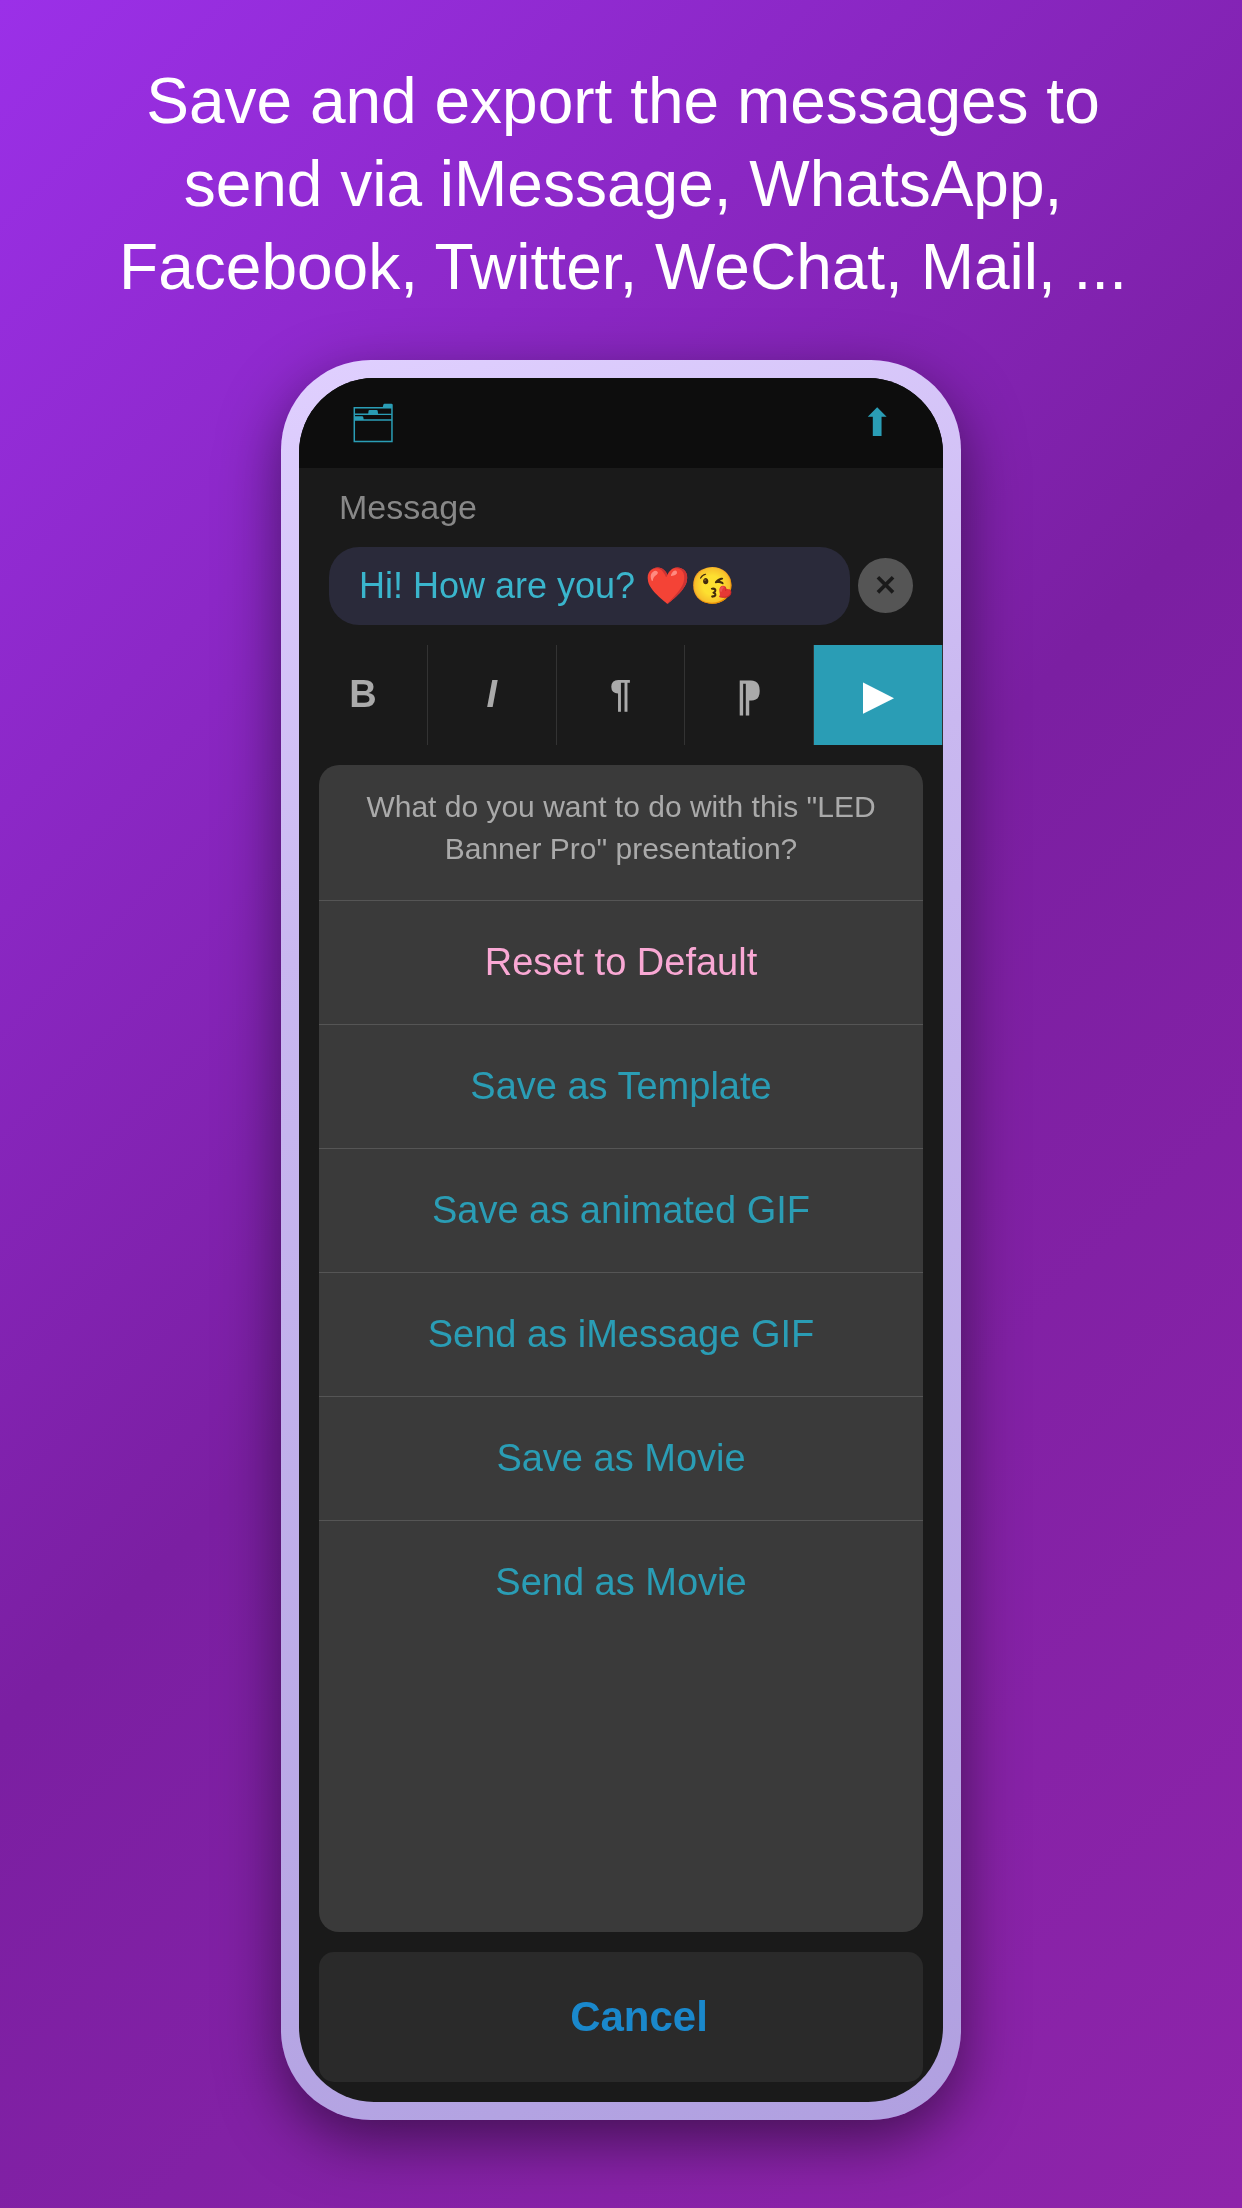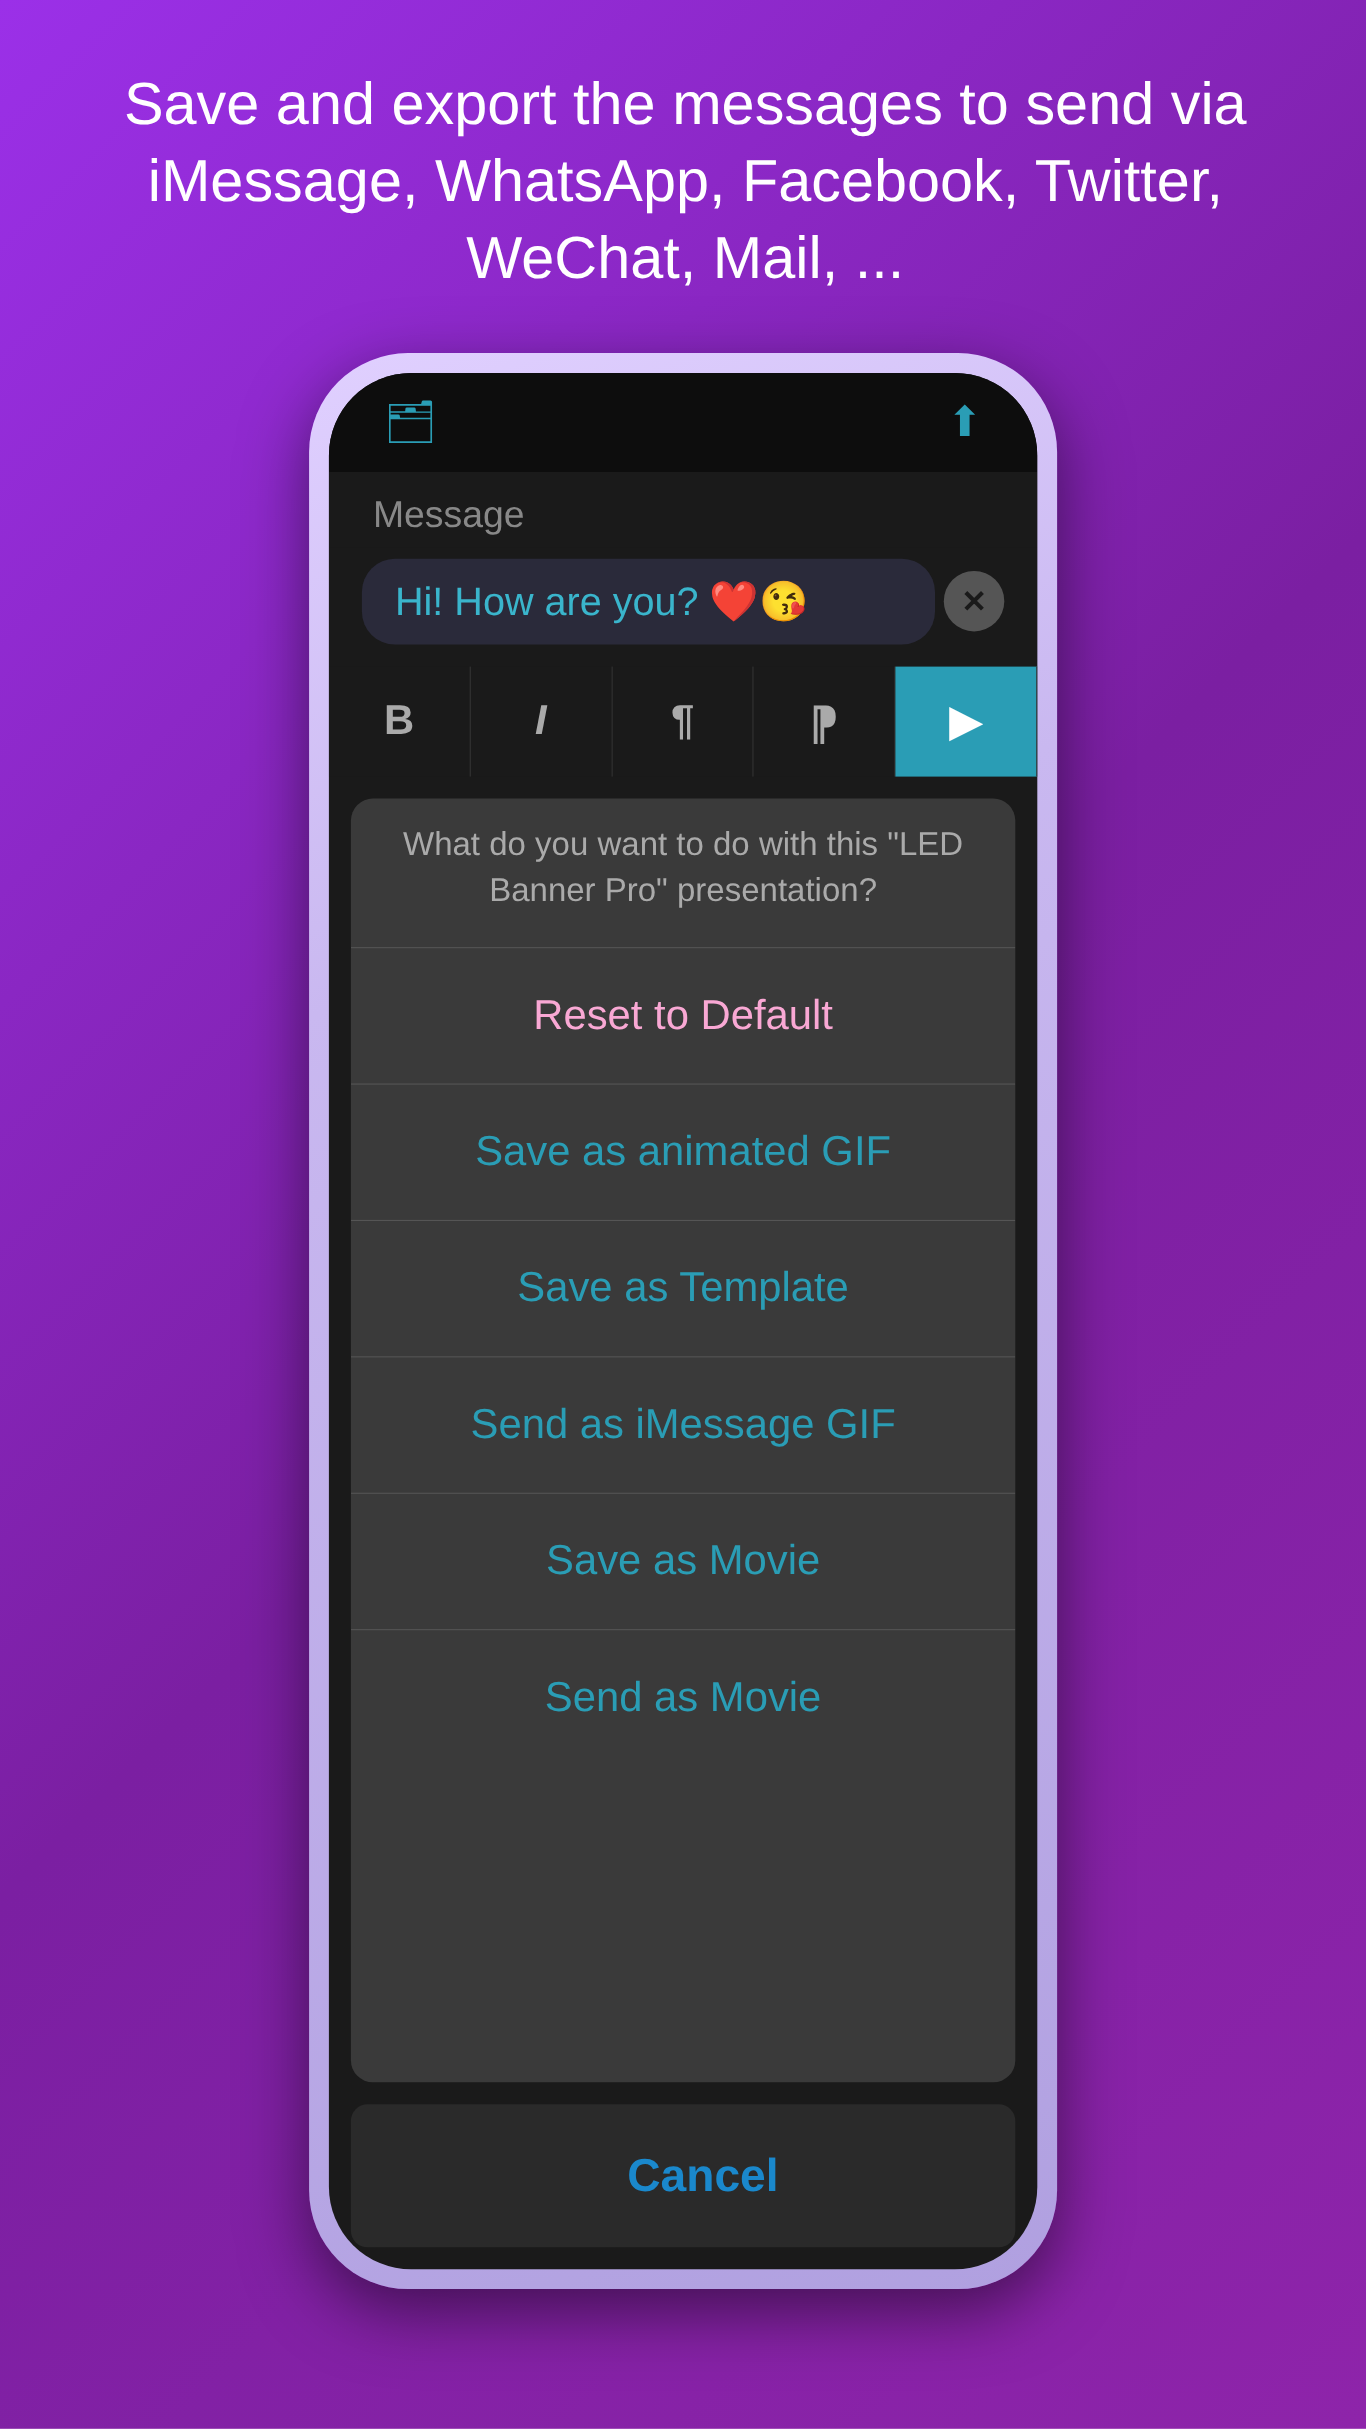--- a/index.html
+++ b/index.html
@@ -10,21 +10,21 @@
       background: linear-gradient(135deg, #9b30e8 0%, #7b1fa2 50%, #8e24aa 100%);
       display: flex;
       flex-direction: column;
       align-items: center;
       font-family: -apple-system, BlinkMacSystemFont, 'Helvetica Neue', sans-serif;
       overflow: hidden;
     }
 
     .header-text {
       color: white;
-      font-size: 54px;
+      font-size: 64px;
       font-weight: 500;
       text-align: center;
       padding: 60px 80px 50px 84px;
       line-height: 1.3;
     }
 
     .phone-wrapper {
       width: 680px;
       height: 1760px;
       background: linear-gradient(160deg, #e0d0ff 0%, #c9b8f0 30%, #b0a0e0 100%);
@@ -227,24 +227,24 @@
         </div>
     </div>
 
     <div class="action-sheet">
       <div class="action-sheet-title">What do you want to do with this "LED Banner Pro" presentation?</div>
 
       <div class="action-item red">
         <span>Reset to Default</span>
       </div>
       <div class="action-item teal">
+        <span>Save as Template</span>
+      </div>
+      <div class="action-item teal">
         <span>Save as animated GIF</span>
-      </div>
-      <div class="action-item teal">
-        <span>Save as Template</span>
       </div>
       <div class="action-item teal">
         <span>Send as iMessage GIF</span>
       </div>
       <div class="action-item teal">
         <span>Save as Movie</span>
       </div>
       <div class="action-item teal">
         <span>Send as Movie</span>
       </div>

